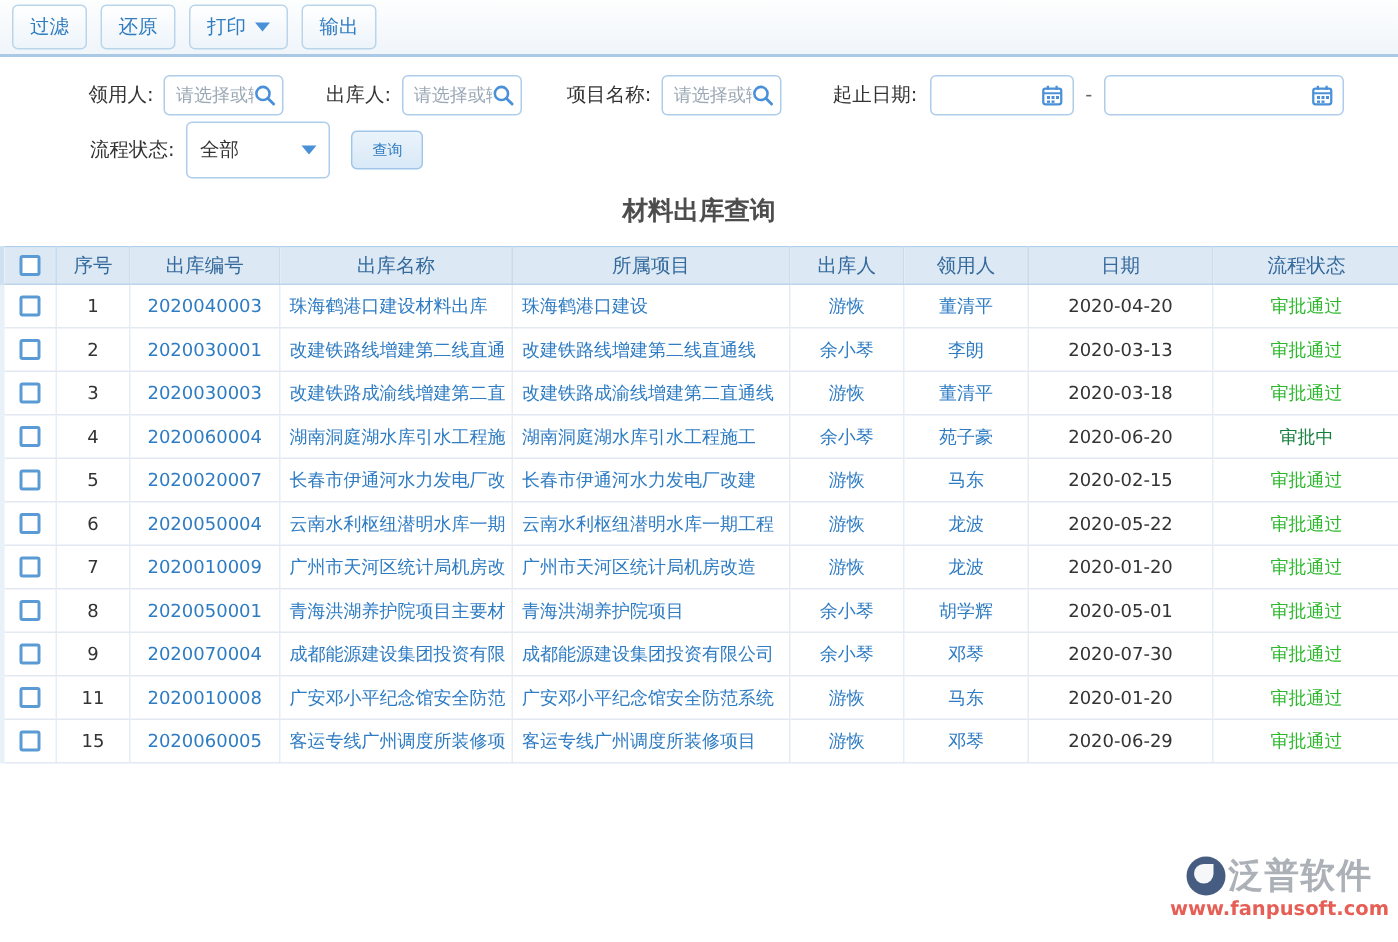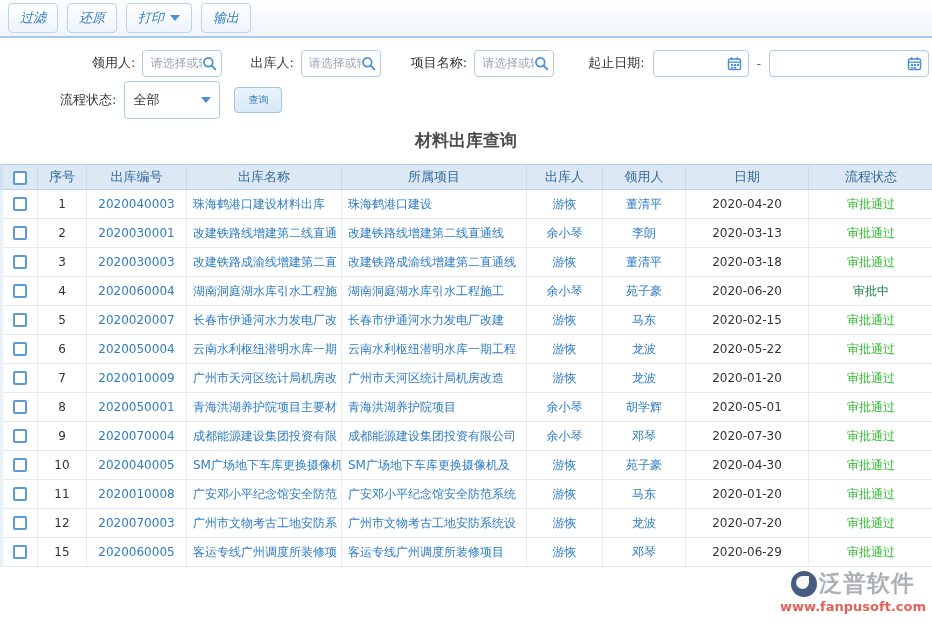--- a/index.html
+++ b/index.html
@@ -26,21 +26,20 @@
     display: inline-flex;
     align-items: center;
     gap: 6px;
     background: linear-gradient(#ffffff, #edf4fa);
     border: 1px solid #b9d5ec;
     border-radius: 4px;
     color: #2f7cc0;
     font-size: 13px;
     padding: 5px 11px;
     cursor: pointer;
-    font-style: italic;
   }
   .caret {
     width: 0; height: 0;
     border-left: 5px solid transparent;
     border-right: 5px solid transparent;
     border-top: 6px solid #4a90d9;
     display: inline-block;
   }
 
   
@@ -210,21 +209,21 @@
     <span>打印</span>
     <span class="caret"></span>
   </button>
   <button class="tb-btn">
       <span>输出</span>
     </button>
 </div>
 
 <div class="filters">
   <div class="filter-row">
-    <span class="f-label" style="margin-left:92px">领用人:</span>
+    <span class="f-label" style="margin-left:59px">领用人:</span>
     <span class="combo">
       <input type="text" placeholder="请选择或输" style="">
       <svg class="icon-svg" width="15" height="15" viewBox="0 0 15 15">
           <circle cx="6.3" cy="6.3" r="4.4" fill="none" stroke="#4a90d9" stroke-width="1.7"></circle>
           <line x1="9.7" y1="9.7" x2="13.4" y2="13.4" stroke="#4a90d9" stroke-width="1.9" stroke-linecap="round"></line>
         </svg>
     </span>
 
     <span class="f-label" style="margin-left:28px">出库人:</span>
     <span class="combo">
@@ -408,49 +407,27 @@
         <td class="c"><span class="link">2020070004</span></td>
         <td class="l"><span class="link">成都能源建设集团投资有限</span></td>
         <td class="l"><span class="link">成都能源建设集团投资有限公司</span></td>
         <td class="c blue">余小琴</td>
         <td class="c blue">邓琴</td>
         <td class="c">2020-07-30</td>
         <td class="c status-approved">审批通过</td>
       </tr>
       <tr>
         <td class="c"><span class="checkbox"></span></td>
-        <td class="c">10</td>
-        <td class="c"><span class="link">2020040005</span></td>
-        <td class="l"><span class="link">SM广场地下车库更换摄像机</span></td>
-        <td class="l"><span class="link">SM广场地下车库更换摄像机及</span></td>
-        <td class="c blue">游恢</td>
-        <td class="c blue">苑子豪</td>
-        <td class="c">2020-04-30</td>
-        <td class="c status-approved">审批通过</td>
-      </tr>
-      <tr>
-        <td class="c"><span class="checkbox"></span></td>
         <td class="c">11</td>
         <td class="c"><span class="link">2020010008</span></td>
         <td class="l"><span class="link">广安邓小平纪念馆安全防范</span></td>
         <td class="l"><span class="link">广安邓小平纪念馆安全防范系统</span></td>
         <td class="c blue">游恢</td>
         <td class="c blue">马东</td>
         <td class="c">2020-01-20</td>
-        <td class="c status-approved">审批通过</td>
-      </tr>
-      <tr>
-        <td class="c"><span class="checkbox"></span></td>
-        <td class="c">12</td>
-        <td class="c"><span class="link">2020070003</span></td>
-        <td class="l"><span class="link">广州市文物考古工地安防系</span></td>
-        <td class="l"><span class="link">广州市文物考古工地安防系统设</span></td>
-        <td class="c blue">游恢</td>
-        <td class="c blue">龙波</td>
-        <td class="c">2020-07-20</td>
         <td class="c status-approved">审批通过</td>
       </tr>
       <tr>
         <td class="c"><span class="checkbox"></span></td>
         <td class="c">15</td>
         <td class="c"><span class="link">2020060005</span></td>
         <td class="l"><span class="link">客运专线广州调度所装修项</span></td>
         <td class="l"><span class="link">客运专线广州调度所装修项目</span></td>
         <td class="c blue">游恢</td>
         <td class="c blue">邓琴</td>

